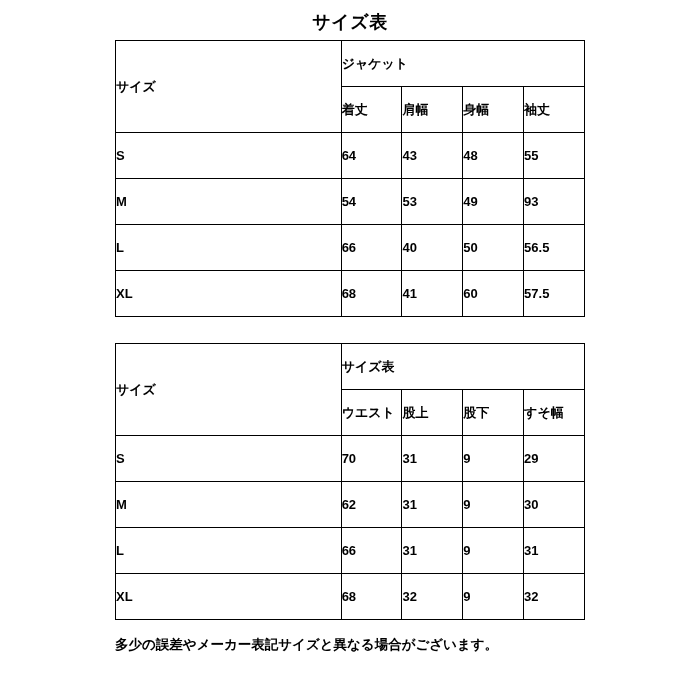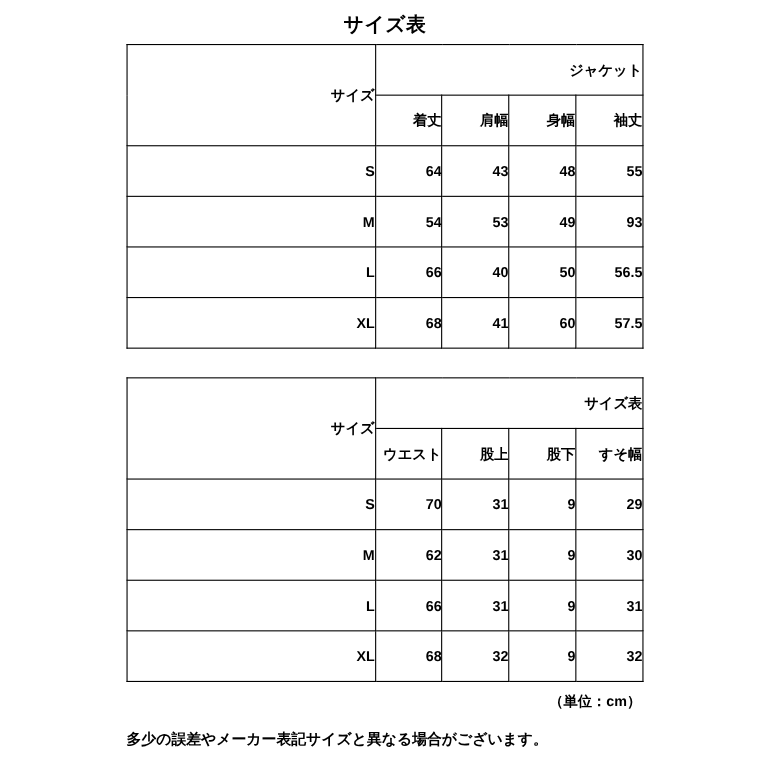--- a/index.html
+++ b/index.html
@@ -33,21 +33,21 @@
     margin: 0 auto;
   }
   table.size-table {
     border-collapse: collapse;
     width: 100%;
     table-layout: fixed;
   }
   table.size-table td,
   table.size-table th {
     border: 1px solid #000000;
-    text-align: right;
+    text-align: left;
     vertical-align: middle;
     font-size: 13px;
     font-weight: bold;
     padding: 0;
     height: 45px;
   }
   .col-size { width: 88px; }
   .col-m { width: 95px; }
 
   .gap {
@@ -167,20 +167,19 @@
           <td>XL</td>
           <td>68</td>
           <td>32</td>
           <td>9</td>
           <td>32</td>
         </tr>
       </tbody>
     </table>
   </div>
 
-  <div class="unit-line">（単位：cm）</div>
 
   <div class="notes">
     <div class="note-line">多少の誤差やメーカー表記サイズと異なる場合がございます。</div>
 
   </div>
 
 </div>
 
 </body></html>

